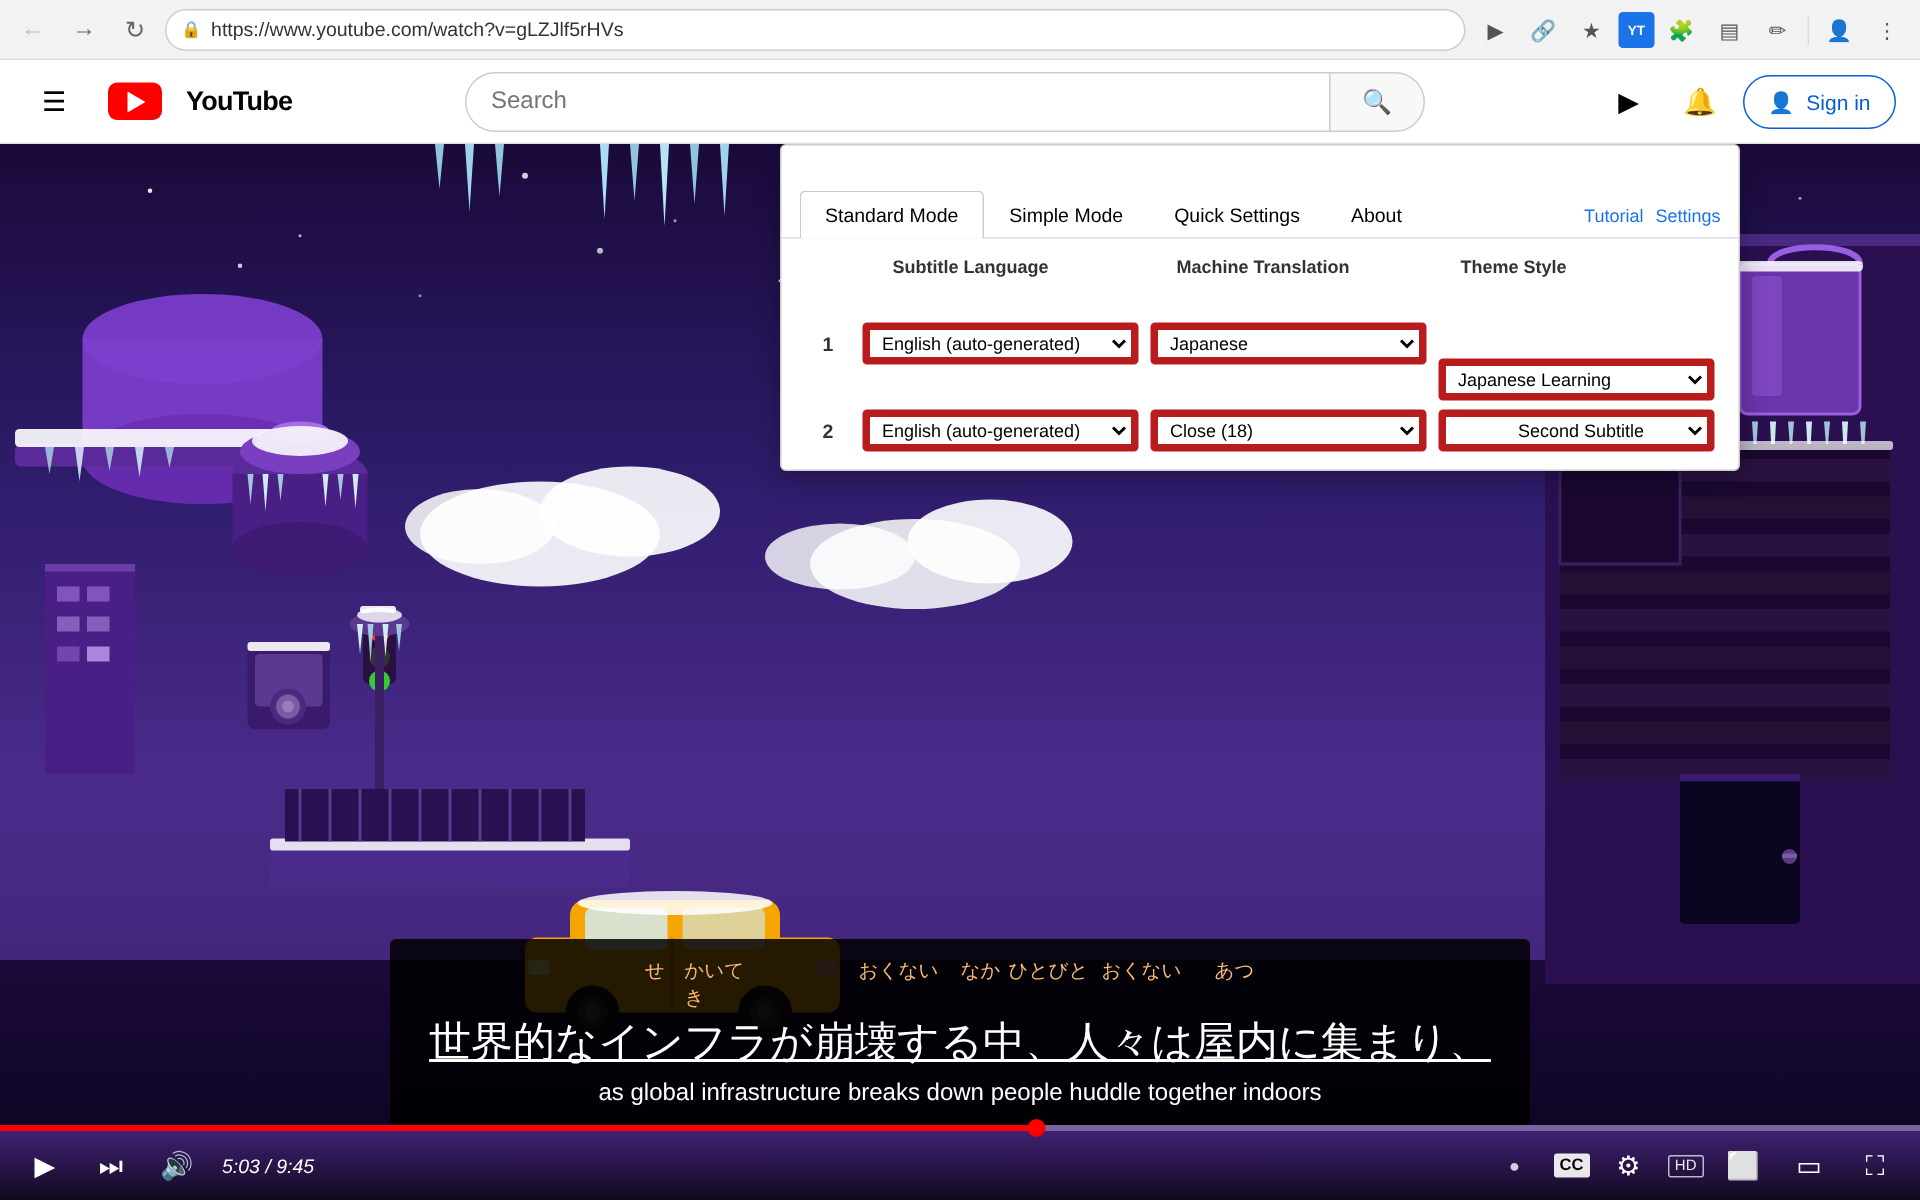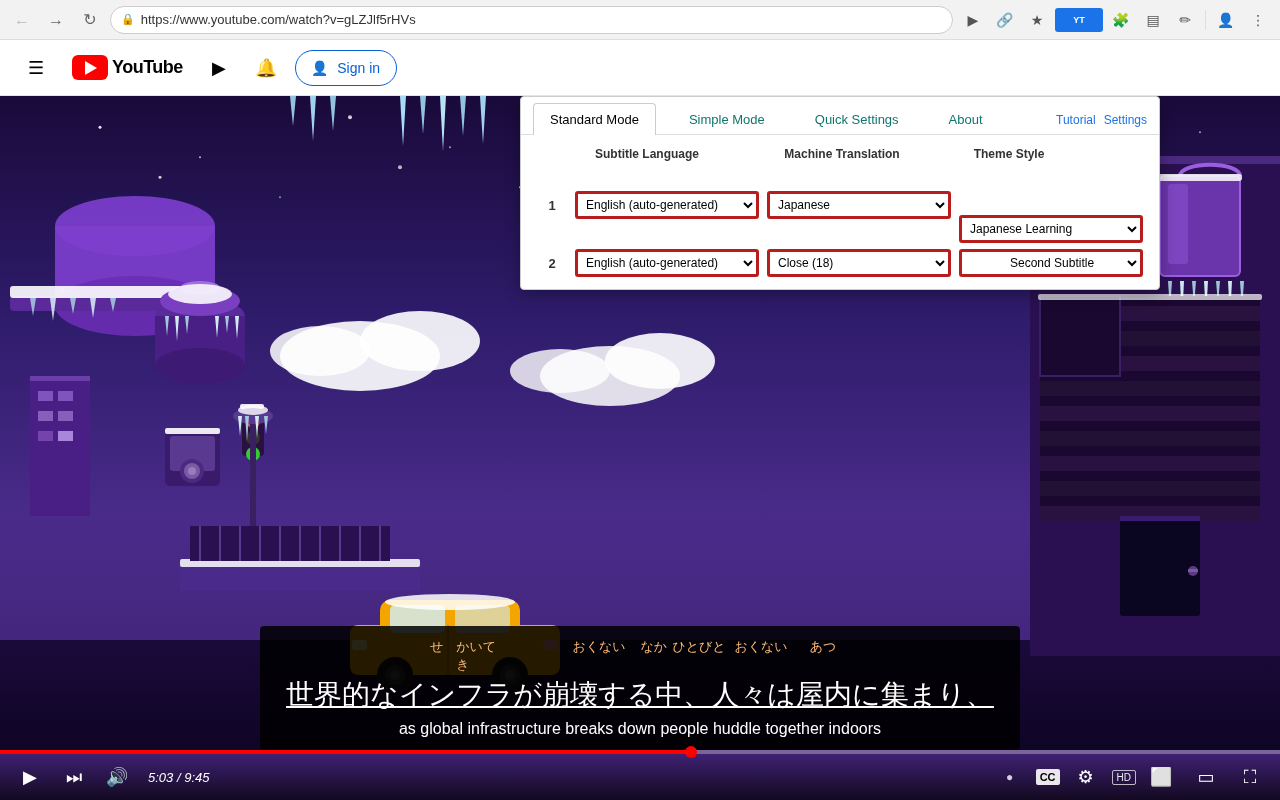--- a/index.html
+++ b/index.html
@@ -83,21 +83,21 @@
       position: relative;
       z-index: 10;
     }
     .yt-menu-btn {
       background: none; border: none; cursor: pointer;
       display: flex; align-items: center; justify-content: center;
       width: 40px; height: 40px; border-radius: 50%;
       color: #030303; font-size: 18px;
     }
     .yt-logo {
-      display: flex; align-items: center; gap: 4px;
+      display: flex; align-items: center; gap: 16px;
       text-decoration: none; cursor: pointer;
     }
     .yt-logo-icon {
       width: 36px; height: 25px;
       background: #ff0000;
       border-radius: 6px;
       display: flex; align-items: center; justify-content: center;
     }
     .yt-logo-icon::after {
       content: '';
@@ -280,30 +280,31 @@
       border-radius: 4px;
       box-shadow: 0 4px 16px rgba(0,0,0,0.3);
       z-index: 1000;
       font-size: 13px;
     }
     .popup-tabs {
       display: flex;
       align-items: center;
       border-bottom: 1px solid #ddd;
       padding: 6px 12px 0;
-      gap: 16px;
+      gap: 0;
+      margin-top: 24px;
     }
     .popup-tab {
       padding: 8px 16px;
       cursor: pointer;
       border: 1px solid transparent;
       border-bottom: none;
       border-radius: 4px 4px 0 0;
       font-size: 13px;
-      color: #0f766e;
+      color: #000000;
       background: none;
       margin-bottom: -1px;
     }
     .popup-tab.active {
       background: white;
       border-color: #ccc;
       color: #000;
     }
     .popup-tab-spacer { flex: 1; }
     .popup-links {
@@ -312,21 +313,21 @@
       font-size: 12px;
     }
     .popup-link {
       color: #1a73e8; text-decoration: none; cursor: pointer;
     }
     .popup-body {
       padding: 12px 16px;
     }
     .popup-select {
       height: 28px;
-      border: 3px solid #b91c1c;
+      border: 5px solid #b91c1c;
       border-radius: 3px;
       font-size: 12px;
       background: white;
       cursor: pointer;
       padding: 0 4px;
     }
     .popup-col-label {
       font-weight: 600;
       font-size: 12px;
       color: #333;
@@ -345,35 +346,41 @@
   <button class="browser-nav-btn">→</button>
   <button class="browser-nav-btn">↻</button>
   <div class="address-bar">
     <span class="lock-icon">🔒</span>
     <span class="url-text">https://www.youtube.com/watch?v=gLZJlf5rHVs</span>
   </div>
   <div class="browser-actions">
     <button class="browser-action-btn">▶</button>
     <button class="browser-action-btn">🔗</button>
     <button class="browser-action-btn">★</button>
-    <div class="extension-btn" style="font-size:9px; font-weight:bold; background:#1a73e8; color:white; width:48px; height:24px; border-radius:3px; display:flex; align-items:center; justify-content:center;">YT</div>
+    <div class="extension-btn" style="font-size:9px; font-weight:bold; background:#1a73e8; color:white; width:24px; height:24px; border-radius:3px; display:flex; align-items:center; justify-content:center;">YT</div>
     <button class="browser-action-btn">🧩</button>
     <button class="browser-action-btn">▤</button>
     <button class="browser-action-btn">✏</button>
     <div class="vertical-divider"></div>
     <button class="browser-action-btn">👤</button>
     <button class="browser-action-btn">⋮</button>
   </div>
 </div>
 
 <div class="yt-header">
   <button class="yt-menu-btn">☰</button>
   <div class="yt-logo">
     <div class="yt-logo-icon"></div>
     <span class="yt-logo-text">YouTube</span>
+  </div>
+  <div class="yt-search-container">
+    <div class="yt-search-bar">
+      <input class="yt-search-input" type="text" placeholder="Search" style="">
+      <button class="yt-search-btn">🔍</button>
+    </div>
   </div>
   <div class="yt-right-actions">
     <button class="yt-icon-btn">▶</button>
     <button class="yt-icon-btn">🔔</button>
     <button class="yt-sign-in-btn">
       <span>👤</span>
       <span>Sign in</span>
     </button>
   </div>
 </div>

